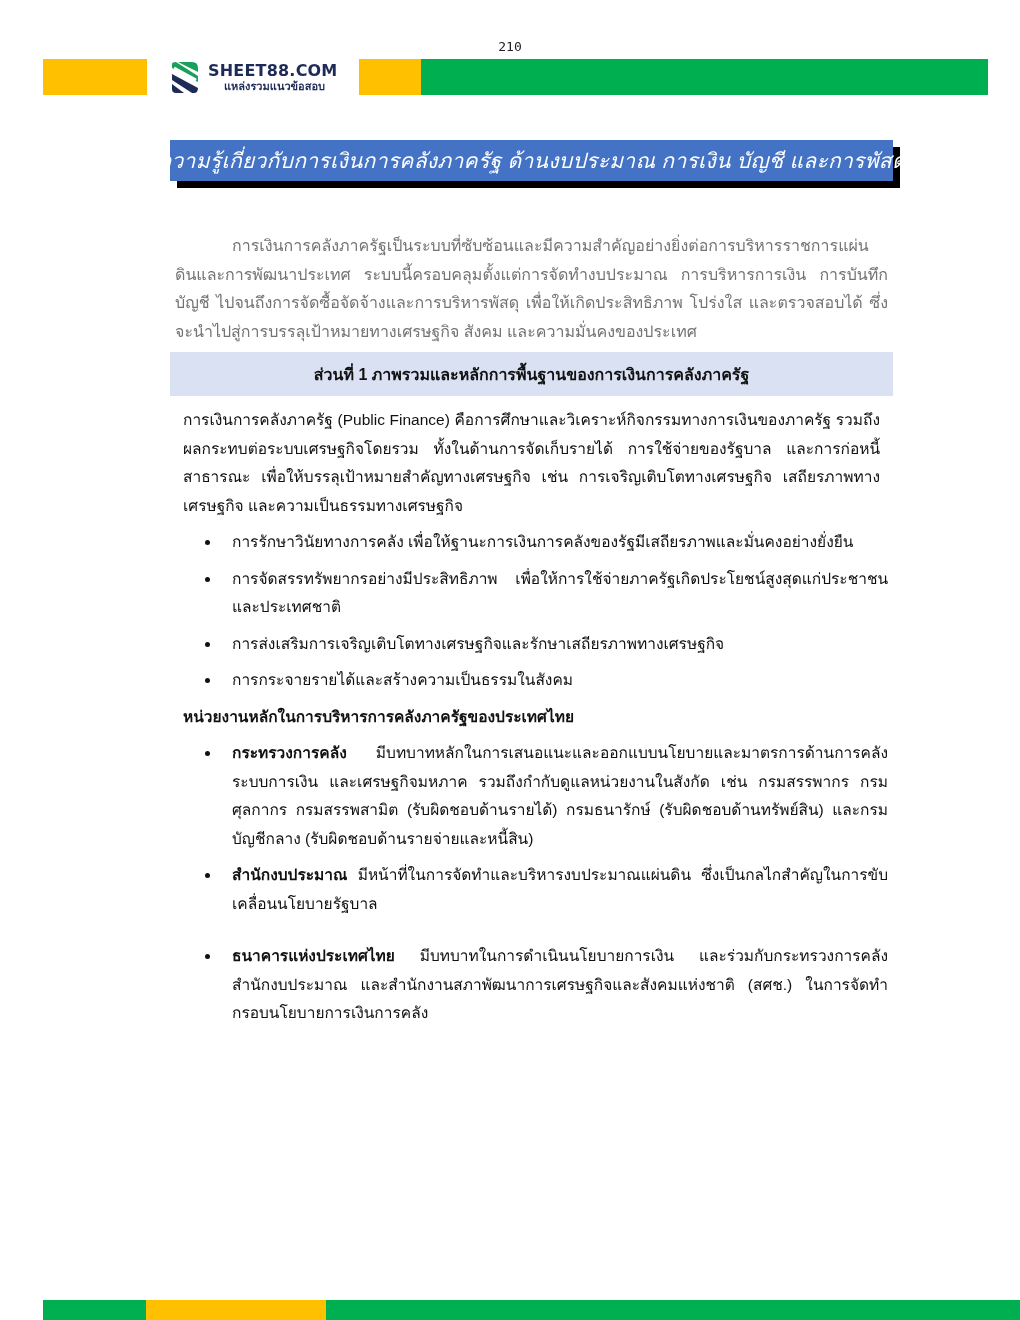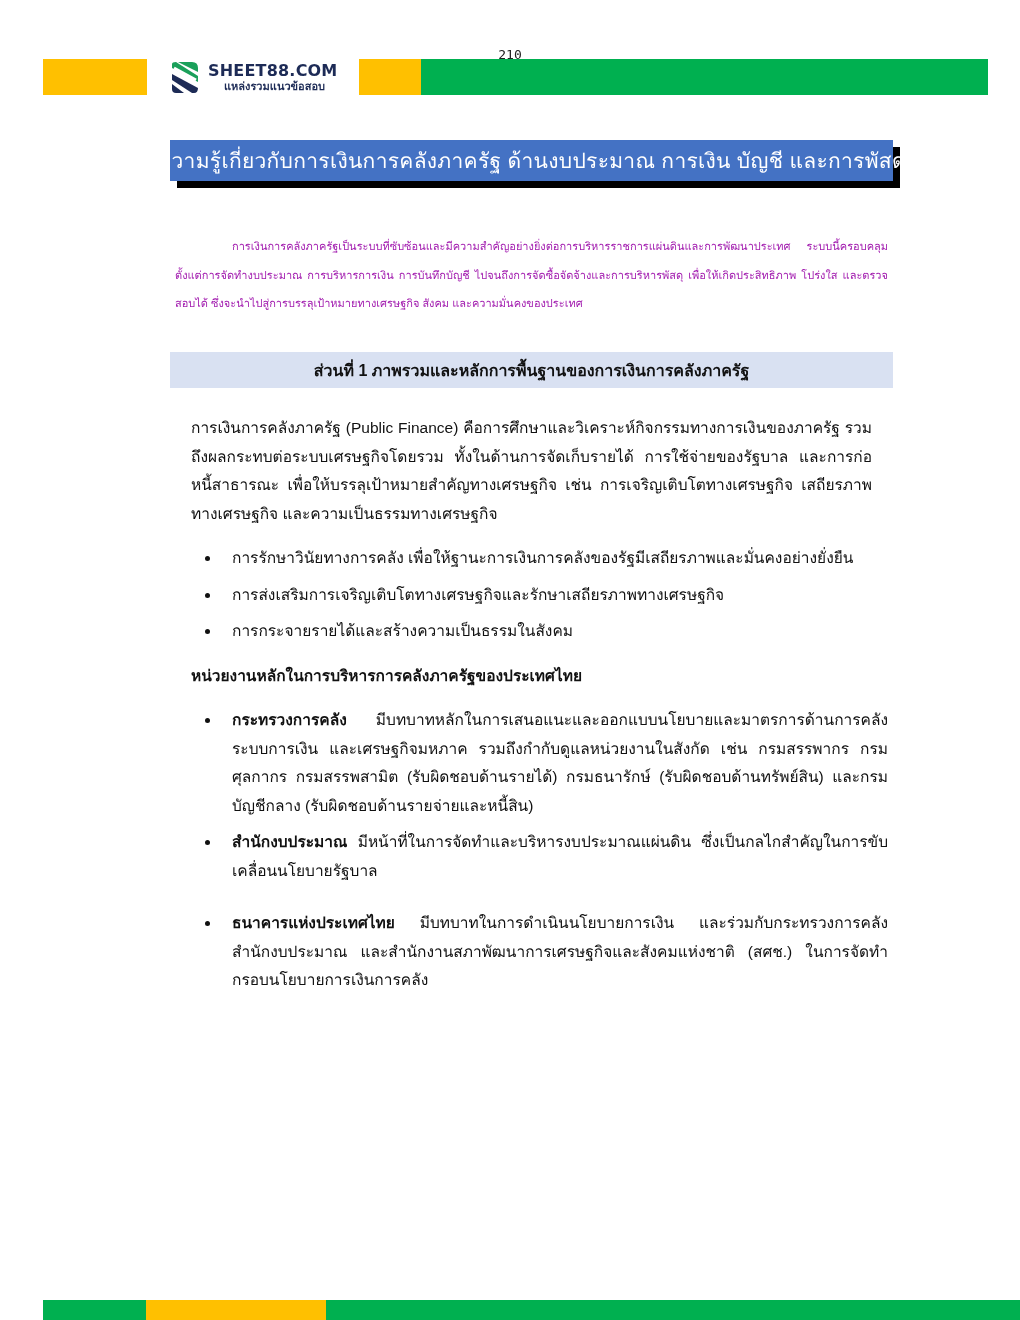--- a/index.html
+++ b/index.html
@@ -2,51 +2,51 @@
 <html><head>
 <meta charset="utf-8">
 <style>
   html, body { margin: 0; padding: 0; }
   body {
     width: 1020px; height: 1320px; position: relative; overflow: hidden;
     background: #ffffff; color: #111;
     font-family: "DejaVu Sans", sans-serif;
   }
   .page-number {
-    position: absolute; top: 47px; left: 0; width: 1020px; text-align: center;
+    position: absolute; top: 39px; left: 0; width: 1020px; text-align: center;
     font-family: "DejaVu Sans Mono", monospace; font-size: 13px; color: #222;
   }
   .bar { position: absolute; }
   .logo { position: absolute; left: 168px; top: 57px; height: 40px; display: flex; align-items: center; }
   .logo svg { display: block; }
   .logo-text { margin-left: 6px; line-height: 1; }
   .logo-main { font-family: "DejaVu Sans", sans-serif; font-weight: bold; font-size: 16px; color: #1d2b56; letter-spacing: 0.2px; }
   .logo-sub { font-family: "DejaVu Sans", sans-serif; font-weight: bold; font-size: 11px; color: #1d2b56; margin-top: 2px; margin-left: 16px; }
 
   .title-box {
     position: absolute; left: 170px; top: 140px; width: 723px; height: 41px;
     background: #4472c4; box-shadow: 7px 7px 0 #000;
-    display: flex; align-items: center; justify-content: center;
+    display: flex; align-items: center; justify-content: center; font-style: italic;
   }
   .title-text {
     color: #fff; font-family: "Liberation Sans", sans-serif; font-size: 21px; letter-spacing: 0.3px; white-space: nowrap;
   }
   .content {
     position: absolute; left: 175px; top: 232px; width: 713px;
-    font-family: "Liberation Sans", sans-serif; font-size: 11px; line-height: 28.5px; color: #a21caf;
+    font-family: "Liberation Sans", sans-serif; font-size: 16px; line-height: 28.5px; color: #737373;
   }
   .content p { margin: 0; text-align: justify; }
   .indent { text-indent: 57px; }
   .section-band {
-    position: absolute; left: 170px; top: 352px; width: 723px; height: 36px;
+    position: absolute; left: 170px; top: 352px; width: 723px; height: 44px;
     background: #d9e1f2; display: flex; align-items: center; justify-content: center;
   }
   .section-text { font-family: "Liberation Sans", sans-serif; font-weight: bold; font-size: 16px; color: #111; }
   .block { position: absolute; left: 175px; width: 713px; font-family: "Liberation Sans", sans-serif; font-size: 15.5px; line-height: 28.5px; color: #111; }
-  .block p { margin: 16px; text-align: justify; }
+  .block p { margin: 8px; text-align: justify; }
   ul.bullets { list-style: none; margin: 0; padding: 0; }
   ul.bullets li { position: relative; padding-left: 57px; text-align: justify; }
   ul.bullets li .dot {
     position: absolute; left: 30px; top: 12px; width: 5px; height: 5px; border-radius: 50%; background: #111;
   }
   .bold { font-weight: bold; }
   .subhead { font-weight: bold; }
 </style>
 </head>
 <body>
@@ -83,20 +83,21 @@
 </div>
 
 <div class="section-band">
   <span class="section-text">ส่วนที่ 1 ภาพรวมและหลักการพื้นฐานของการเงินการคลังภาครัฐ</span>
 </div>
 
 <div class="block" style="top:398px;">
   <p>การเงินการคลังภาครัฐ (Public Finance) คือการศึกษาและวิเคราะห์กิจกรรมทางการเงินของภาครัฐ รวมถึงผลกระทบต่อระบบเศรษฐกิจโดยรวม ทั้งในด้านการจัดเก็บรายได้ การใช้จ่ายของรัฐบาล และการก่อหนี้สาธารณะ เพื่อให้บรรลุเป้าหมายสำคัญทางเศรษฐกิจ เช่น การเจริญเติบโตทางเศรษฐกิจ เสถียรภาพทางเศรษฐกิจ และความเป็นธรรมทางเศรษฐกิจ</p>
   <ul class="bullets" style="margin-top:8px;">
     <li style="margin-bottom:8px;"><span class="dot"></span><span>การรักษาวินัยทางการคลัง เพื่อให้ฐานะการเงินการคลังของรัฐมีเสถียรภาพและมั่นคงอย่างยั่งยืน</span></li>
+    <li style="margin-bottom:8px;"><span class="dot"></span><span>การจัดสรรทรัพยากรอย่างมีประสิทธิภาพ เพื่อให้การใช้จ่ายภาครัฐเกิดประโยชน์สูงสุดแก่ประชาชนและประเทศชาติ</span></li>
     <li style="margin-bottom:8px;"><span class="dot"></span><span>การส่งเสริมการเจริญเติบโตทางเศรษฐกิจและรักษาเสถียรภาพทางเศรษฐกิจ</span></li>
     <li style="margin-bottom:8px;"><span class="dot"></span><span>การกระจายรายได้และสร้างความเป็นธรรมในสังคม</span></li>
   </ul>
   <p class="subhead">หน่วยงานหลักในการบริหารการคลังภาครัฐของประเทศไทย</p>
   <ul class="bullets" style="margin-top:8px;">
     <li style="margin-bottom:8px;"><span class="dot"></span><span class="bold">กระทรวงการคลัง</span><span> มีบทบาทหลักในการเสนอแนะและออกแบบนโยบายและมาตรการด้านการคลัง ระบบการเงิน และเศรษฐกิจมหภาค รวมถึงกำกับดูแลหน่วยงานในสังกัด เช่น กรมสรรพากร กรมศุลกากร กรมสรรพสามิต (รับผิดชอบด้านรายได้) กรมธนารักษ์ (รับผิดชอบด้านทรัพย์สิน) และกรมบัญชีกลาง (รับผิดชอบด้านรายจ่ายและหนี้สิน)</span></li>
     <li style="margin-bottom:24px;"><span class="dot"></span><span class="bold">สำนักงบประมาณ</span><span> มีหน้าที่ในการจัดทำและบริหารงบประมาณแผ่นดิน ซึ่งเป็นกลไกสำคัญในการขับเคลื่อนนโยบายรัฐบาล</span></li>
     <li style="margin-bottom:8px;"><span class="dot"></span><span class="bold">ธนาคารแห่งประเทศไทย</span><span> มีบทบาทในการดำเนินนโยบายการเงิน และร่วมกับกระทรวงการคลัง สำนักงบประมาณ และสำนักงานสภาพัฒนาการเศรษฐกิจและสังคมแห่งชาติ (สศช.) ในการจัดทำกรอบนโยบายการเงินการคลัง</span></li>
   </ul>
 </div>

